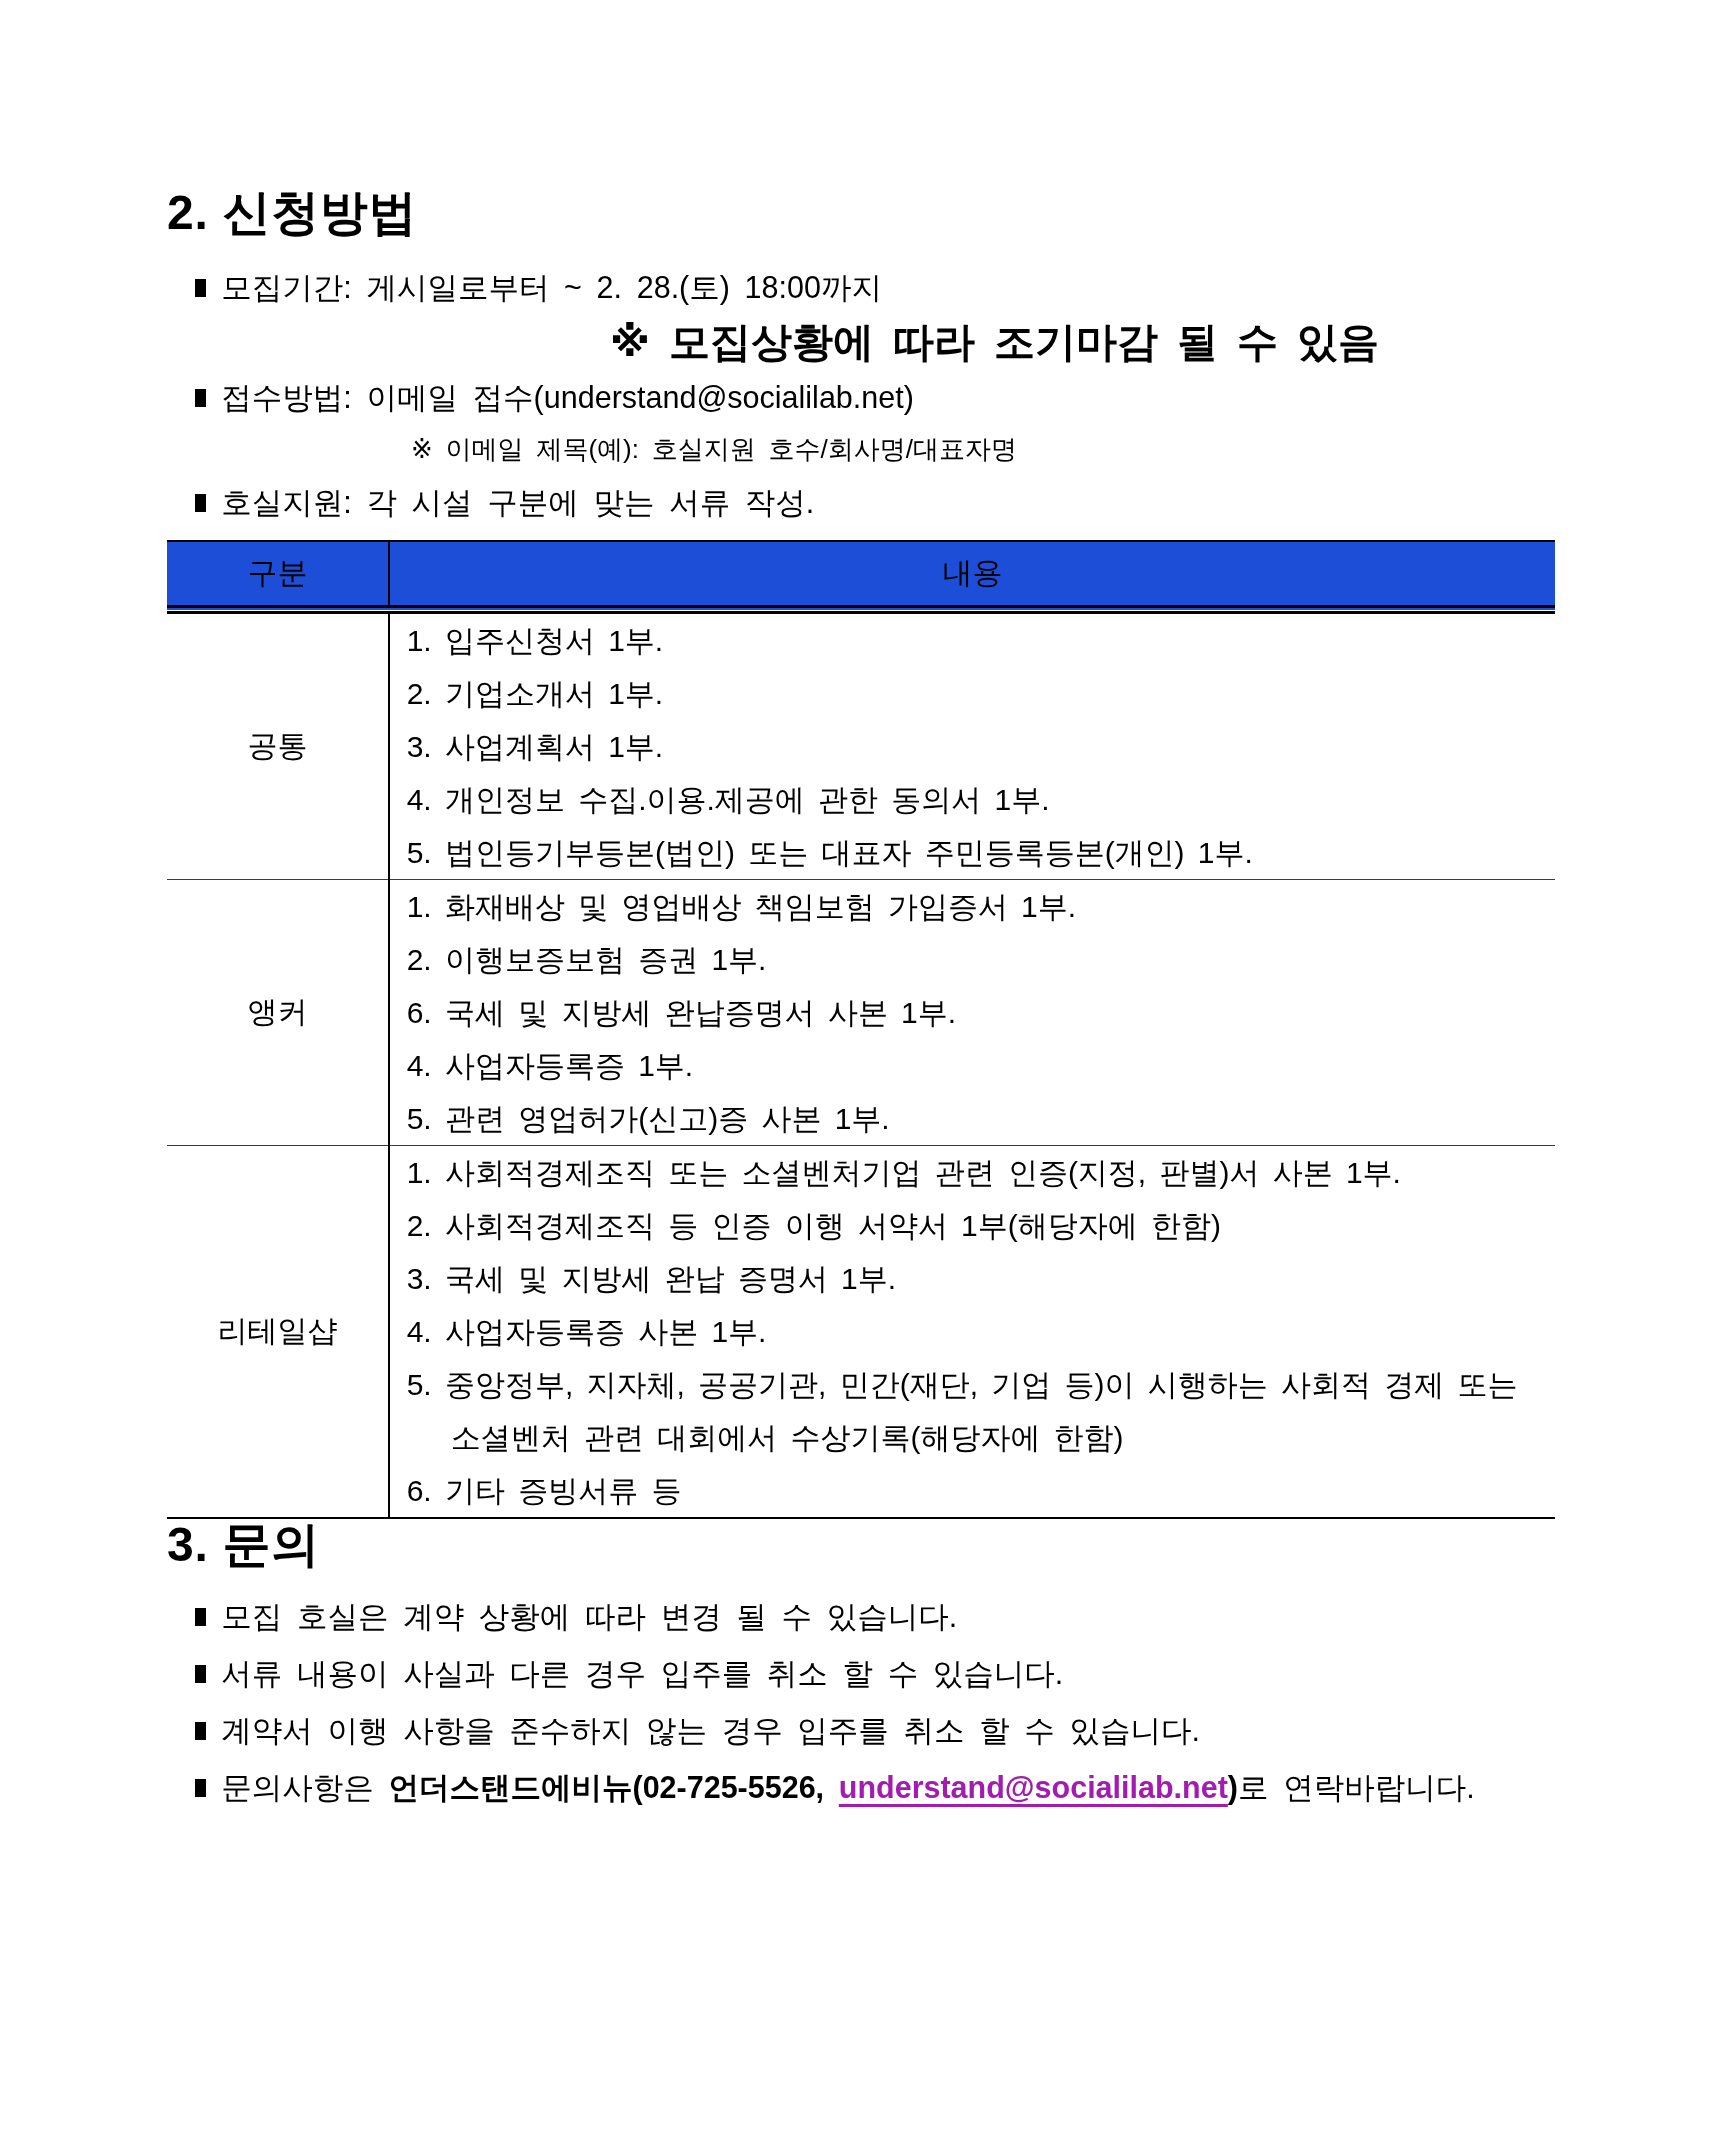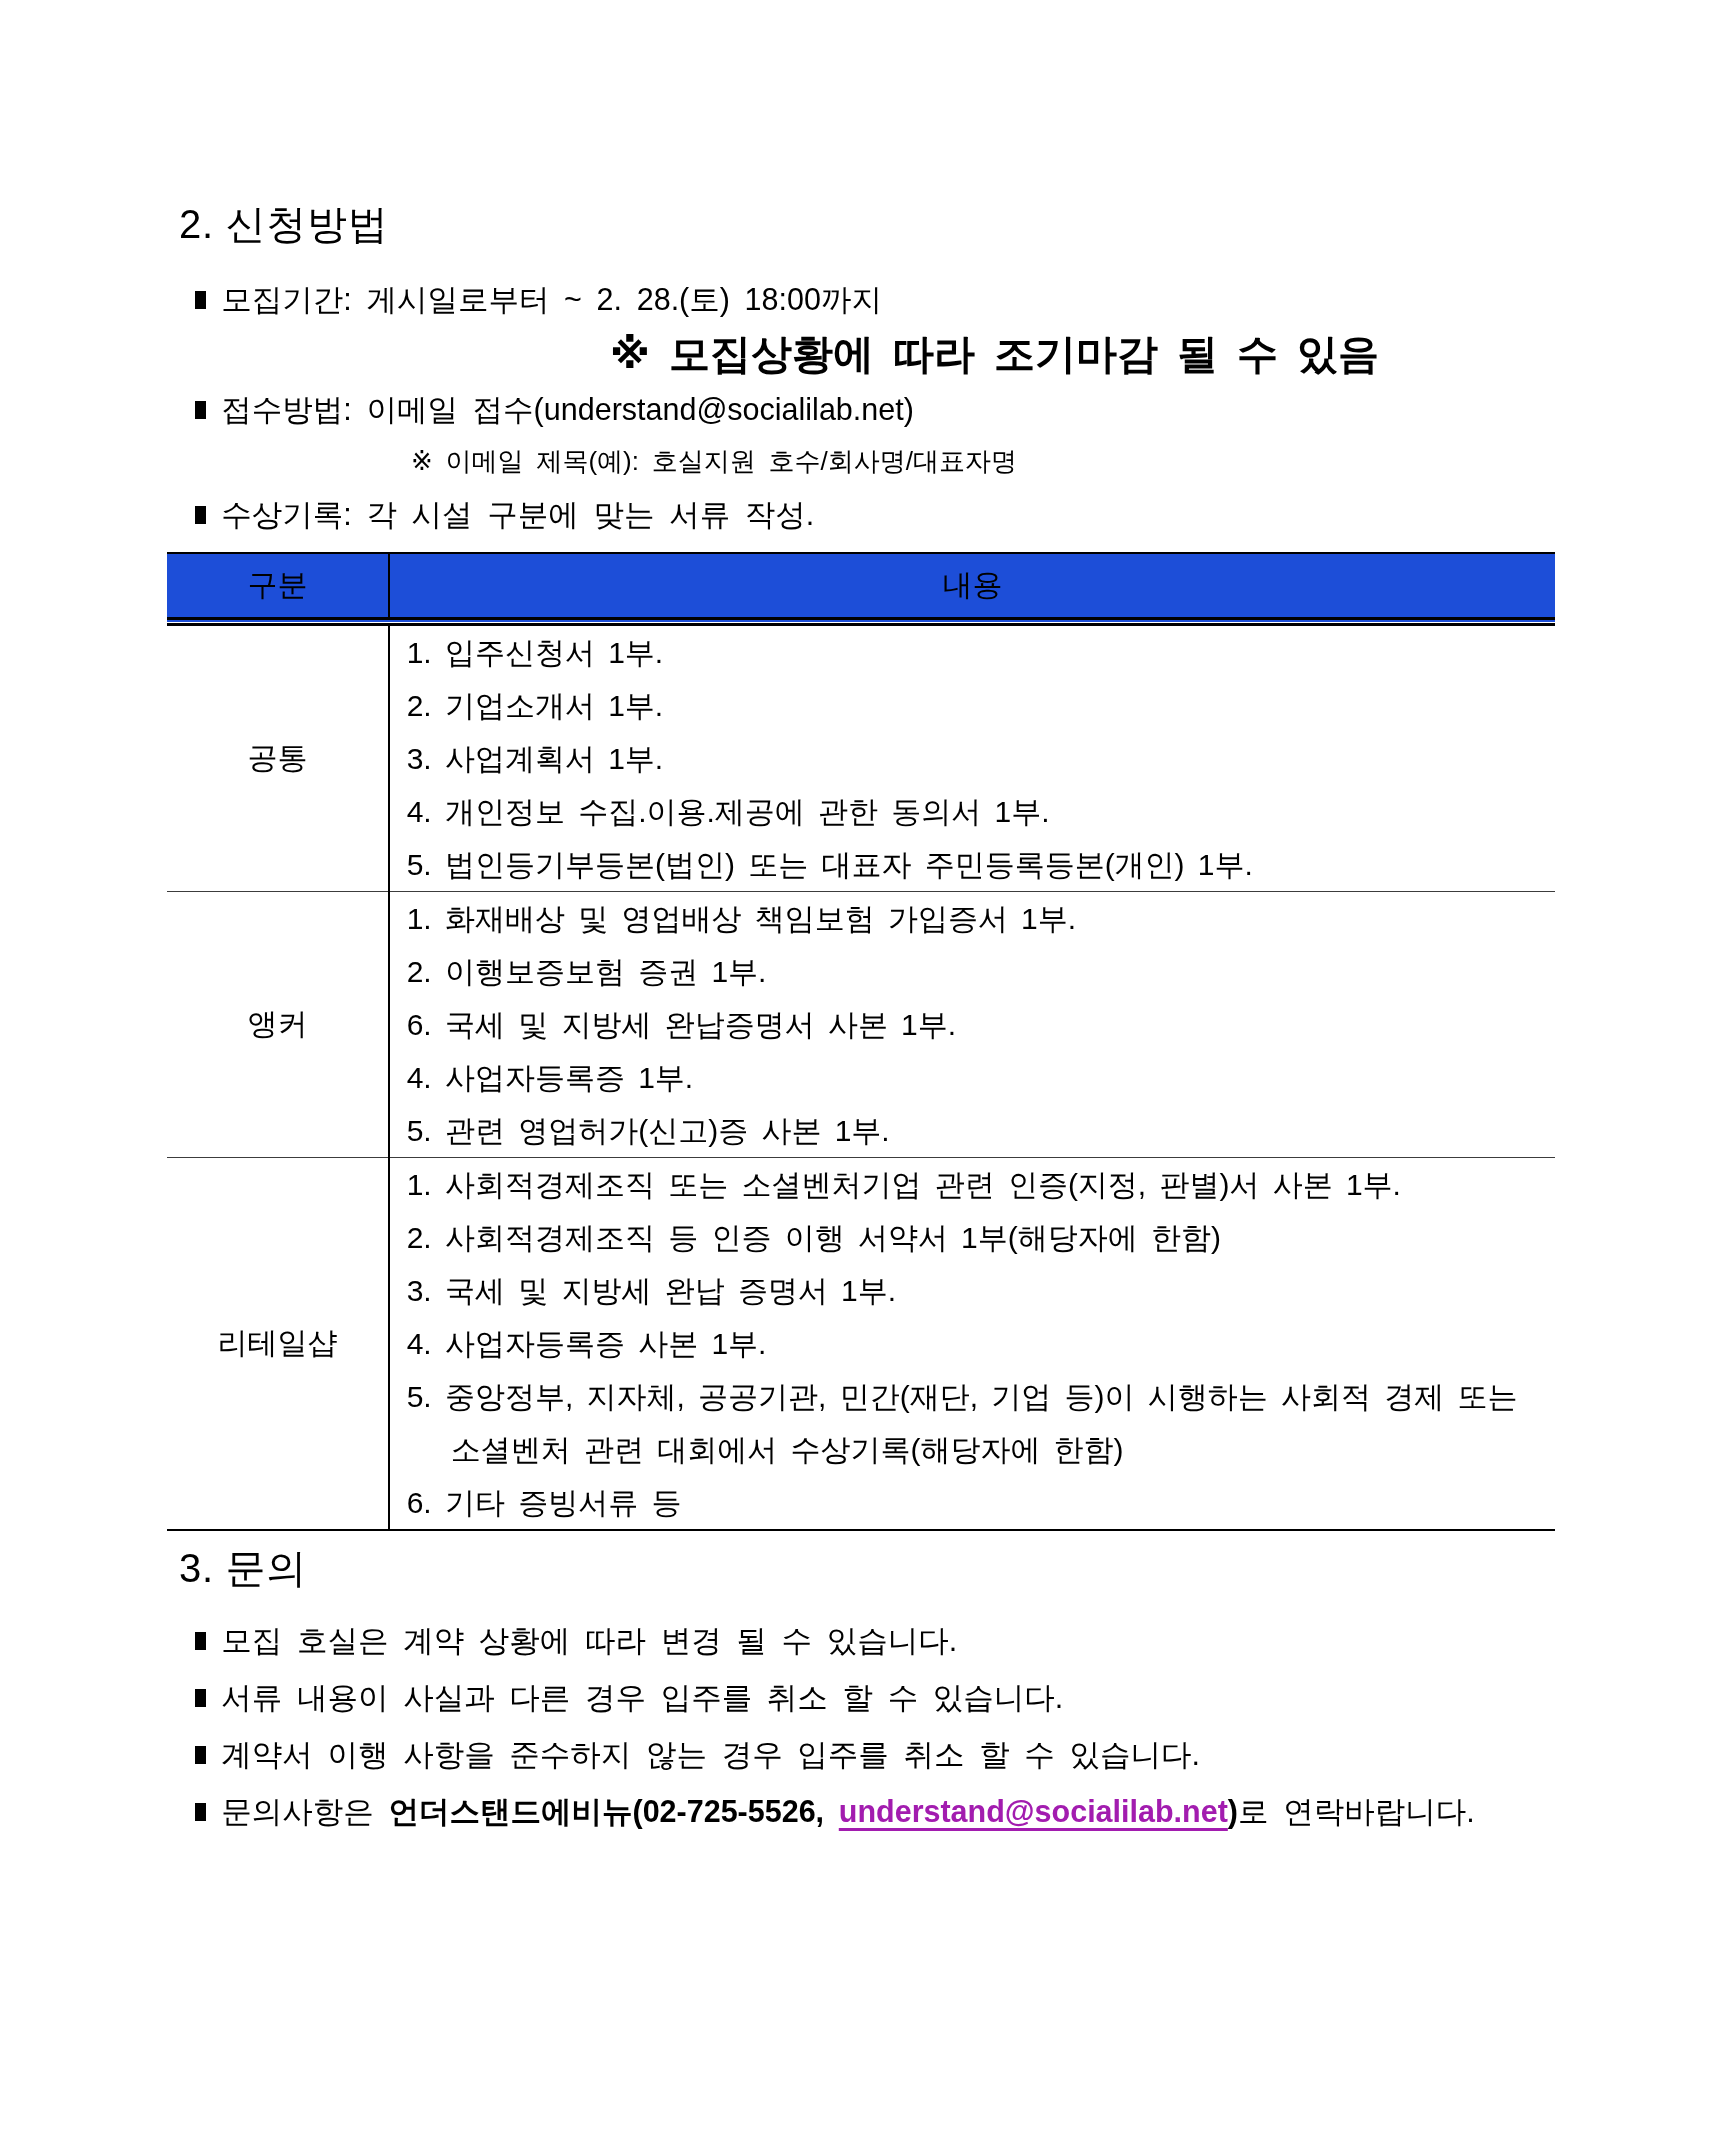--- a/index.html
+++ b/index.html
@@ -3,21 +3,21 @@
 <meta charset="utf-8">
 <style>
   html,body { margin:0; padding:0; background:#fff; }
   body {
     width:1721px; height:2151px; overflow:hidden;
     font-family:"Liberation Sans","DejaVu Sans",sans-serif;
     color:#000;
   }
   .page { box-sizing:border-box; width:1721px; height:2151px; padding:187px 146px 0 167px; }
 
-  h1.sec { font-size:40px; font-weight:normal; margin:12px; line-height:51px; letter-spacing:0.7px; }
+  h1.sec { font-size:48px; font-weight:bold; margin:0; line-height:51px; letter-spacing:0.7px; }
 
   .blist { margin-top:22px; }
   .bl { display:flex; align-items:flex-start; font-size:30.5px; line-height:54px; word-spacing:6.2px; }
   .bl .sq { flex:none; width:11px; height:18px; background:#000; margin:19px 15.3px 0 28px; }
   .bl .bl-text { flex:1 1 auto; }
 
   .note-bold { margin-left:247px; font-size:41px; font-weight:bold; line-height:56px; word-spacing:7.6px;text-align:center; }
   .note-plain { margin-left:244px; font-size:26px; line-height:51px; word-spacing:5.6px; }
 
   table.doc { border-collapse:collapse; table-layout:fixed; width:1388px; margin-top:11px; }
@@ -58,21 +58,21 @@
       <span class="bl-text">모집기간: 게시일로부터 ~ 2. 28.(토) 18:00까지</span>
     </div>
     <div class="note-bold">※ 모집상황에 따라 조기마감 될 수 있음</div>
     <div class="bl">
       <span class="sq"></span>
       <span class="bl-text">접수방법: 이메일 접수(understand@socialilab.net)</span>
     </div>
     <div class="note-plain">※ 이메일 제목(예): 호실지원 호수/회사명/대표자명</div>
     <div class="bl">
       <span class="sq"></span>
-      <span class="bl-text">수상기록: 각 시설 구분에 맞는 서류 작성.</span>
+      <span class="bl-text">호실지원: 각 시설 구분에 맞는 서류 작성.</span>
     </div>
   </div>
 
   <table class="doc">
     <colgroup>
         <col class="c1">
         <col>
       </colgroup>
     <thead>
       <tr>

